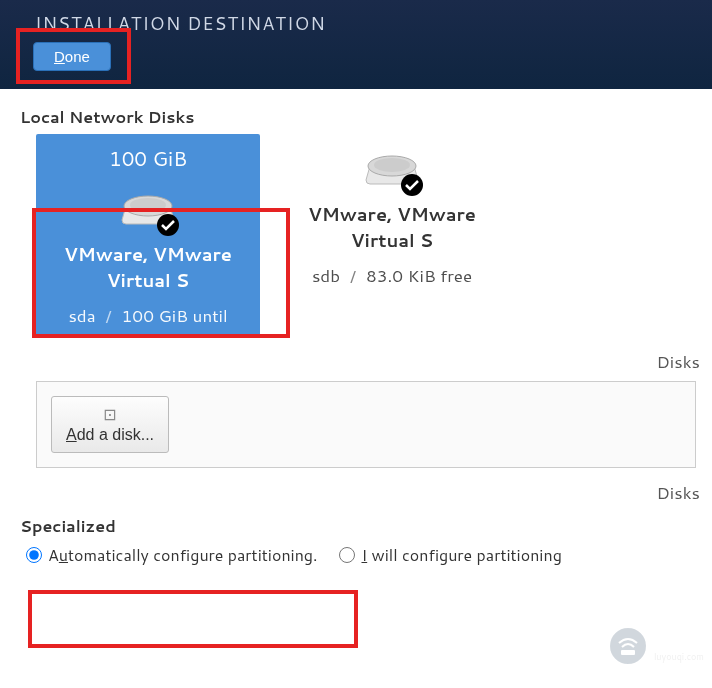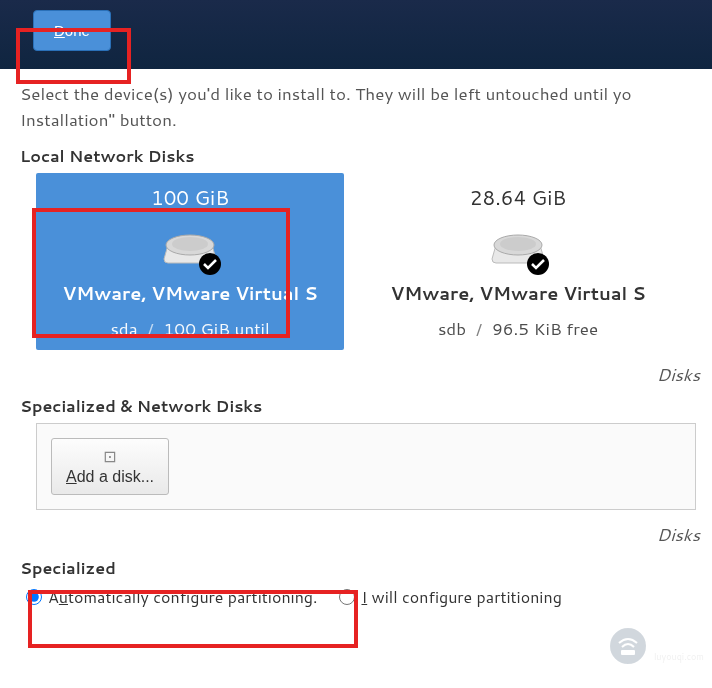--- a/index.html
+++ b/index.html
@@ -1,46 +1,46 @@
 <!DOCTYPE html>
 <html><head>
   <meta charset="utf-8">
   <style>
     * { box-sizing: border-box; margin: 0; padding: 0; }
     body { font-family: Cantarell, "Segoe UI", sans-serif; background: #fff; width: 712px; height: 688px; overflow: hidden; position: relative; }
 
     .header { background: linear-gradient(180deg, #1a2a4a, #0f2540); padding: 10px 15px 18px 15px; color: #d0d8e6; }
     .header-title { font-size: 18px; letter-spacing: 1px; color: #d0d8e6; font-weight: 500; margin-bottom: 6px; margin-left: 20px; }
-    .done-btn { background: #4a90d9; border: 1px solid #2a70b8; border-radius: 4px; color: #fff; padding: 11px 20px; font-size: 15px; cursor: pointer; margin-left: 18px; }
+    .done-btn { background: #4a90d9; border: 1px solid #2a70b8; border-radius: 4px; color: #fff; padding: 5px 20px; font-size: 15px; cursor: pointer; margin-left: 18px; }
     .done-underline { text-decoration: underline; }
 
     .red-box { border: 4px solid #e62222; position: absolute; pointer-events: none; z-index: 10; }
     .red-box-done { top: 28px; left: 16px; width: 115px; height: 56px; }
     .red-box-disk { top: 208px; left: 32px; width: 258px; height: 130px; }
     .red-box-partition { top: 590px; left: 28px; width: 330px; height: 58px; }
 
     .content { padding: 12px 0 0 20px; color: #333; }
     .section-title { font-size: 20px; font-weight: 700; margin-bottom: 10px; color: #333; }
     .section-desc { font-size: 17px; color: #555; line-height: 1.5; margin-bottom: 12px; padding-right: 10px; }
 
     .subsection-title { font-size: 16px; font-weight: 700; color: #333; margin-bottom: 6px; margin-top: 4px; }
 
     .disk-row { display: flex; gap: 20px; padding-left: 16px; }
-    .disk-card { width: 308px; text-align: center; padding: 10px 6px 10px 6px; border-radius: 2px; }
+    .disk-card { width: 224px; text-align: center; padding: 10px 6px 10px 6px; border-radius: 2px; }
     .disk-card.selected { background: #4a90d9; color: #fff; }
     .disk-size { font-size: 20px; margin-bottom: 12px; }
     .disk-icon-wrap { position: relative; display: inline-block; margin-bottom: 8px; }
     .disk-name { font-size: 18px; font-weight: 600; margin-bottom: 10px; }
     .disk-meta { font-size: 17px; opacity: 0.95; }
     .disk-card:not(.selected) .disk-name { color: #333; }
     .disk-card:not(.selected) .disk-meta { color: #444; }
     .disk-card:not(.selected) .disk-size { color: #333; }
     .sep { padding: 0 10px; opacity: 0.7; }
 
-    .links-right { text-align: right; padding-right: 12px; font-style: italic; color: #555; margin: 12px 0 8px 0; font-size: 17px; }
+    .links-right { text-align: right; padding-right: 12px; color: #555; margin: 12px 0 8px 0; font-size: 17px; }
 
     .net-disk-box { border: 1px solid #ccc; background: #fafafa; padding: 14px; margin-left: 16px; margin-right: 16px; margin-bottom: 4px; }
     .add-disk-btn { background: linear-gradient(180deg, #fdfdfd, #e9e9e9); border: 1px solid #bbb; border-radius: 3px; padding: 8px 14px; font-size: 16px; cursor: pointer; display: inline-flex; flex-direction: column; align-items: center; color: #333; }
     .add-disk-icon { font-size: 16px; color: #888; margin-bottom: 2px; }
     .u { text-decoration: underline; }
 
     .storage-section { margin-top: 10px; }
     .radio-row { display: flex; gap: 22px; align-items: center; margin-top: 6px; padding-left: 6px; }
     .radio-item { display: flex; align-items: center; gap: 6px; font-size: 16px; color: #333; }
     input[type="radio"] { width: 16px; height: 16px; }
@@ -51,28 +51,25 @@
     .watermark-sub { font-size: 9px; color:#eee}
   </style>
 </head>
 <body>
 
 <div class="red-box red-box-done"></div>
 <div class="red-box red-box-disk"></div>
 <div class="red-box red-box-partition"></div>
 
 <div class="header">
+  <div class="header-title">INSTALLATION DESTINATION</div>
   <button class="done-btn"><span class="done-underline">D</span>one</button>
 </div>
 
 <div class="content">
-  <div class="section-desc">
-    <span>Select the device(s) you'd like to install to.  They will be left untouched until yo</span><br>
-    <span>Installation" button.</span>
-  </div>
 
   <div class="subsection-title">Local Network Disks</div>
 
   <div class="disk-row">
 
     <div class="disk-card selected">
       <div class="disk-size">100 GiB</div>
       <div class="disk-icon-wrap">
         <svg width="56" height="44" viewBox="0 0 56 44">
           <path d="M6 22 L50 22 L54 36 Q54 40 50 40 L6 40 Q2 40 2 36 Z" fill="#e8e8e8" stroke="#bbb"></path>
@@ -84,43 +81,41 @@
           <path d="M6 12 L10 16 L18 8" stroke="#fff" stroke-width="2.5" fill="none"></path>
         </svg>
       </div>
       <div class="disk-name">VMware, VMware Virtual S</div>
       <div class="disk-meta">
         <span>sda</span><span class="sep">/</span><span>100 GiB until</span>
       </div>
     </div>
 
     <div class="disk-card">
-      <div class="disk-size">28.64 GiB</div>
       <div class="disk-icon-wrap">
         <svg width="56" height="44" viewBox="0 0 56 44">
           <path d="M6 22 L50 22 L54 36 Q54 40 50 40 L6 40 Q2 40 2 36 Z" fill="#e8e8e8" stroke="#bbb"></path>
           <ellipse cx="28" cy="22" rx="24" ry="10" fill="#d8d8d8" stroke="#aaa"></ellipse>
           <ellipse cx="28" cy="21" rx="18" ry="7" fill="#ccc"></ellipse>
         </svg>
         <svg width="24" height="24" style="position:absolute; right:-4px; bottom:-4px;">
           <circle cx="12" cy="12" r="11" fill="#000"></circle>
           <path d="M6 12 L10 16 L18 8" stroke="#fff" stroke-width="2.5" fill="none"></path>
         </svg>
       </div>
       <div class="disk-name">VMware, VMware Virtual S</div>
       <div class="disk-meta">
-        <span>sdb</span><span class="sep">/</span><span>96.5 KiB free</span>
+        <span>sdb</span><span class="sep">/</span><span>83.0 KiB free</span>
       </div>
     </div>
 
   </div>
 
   <div class="links-right">Disks</div>
 
-  <div class="subsection-title">Specialized &amp; Network Disks</div>
   <div class="net-disk-box">
     <button class="add-disk-btn">
       <span class="add-disk-icon">⊡</span>
       <span><span class="u">A</span>dd a disk...</span>
     </button>
   </div>
 
   <div class="links-right">Disks</div>
 
   <div class="storage-section">

